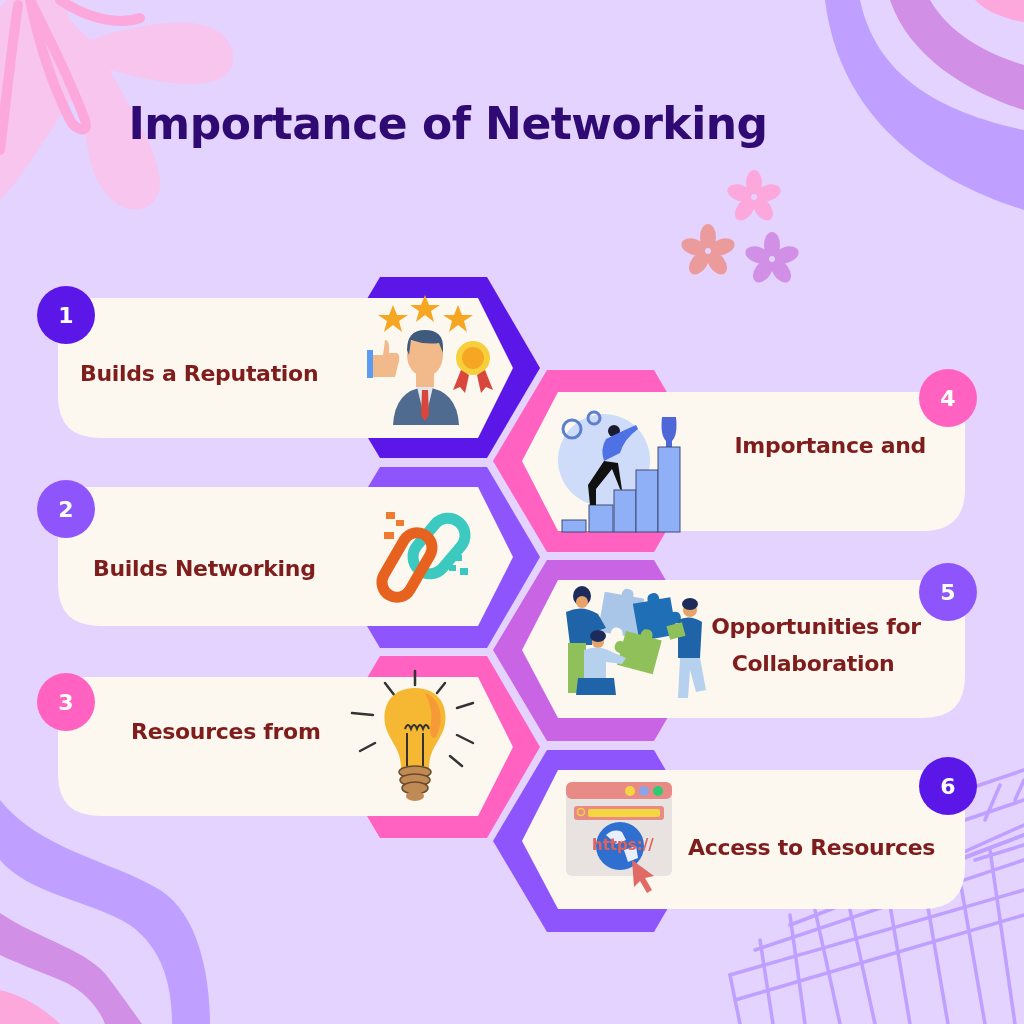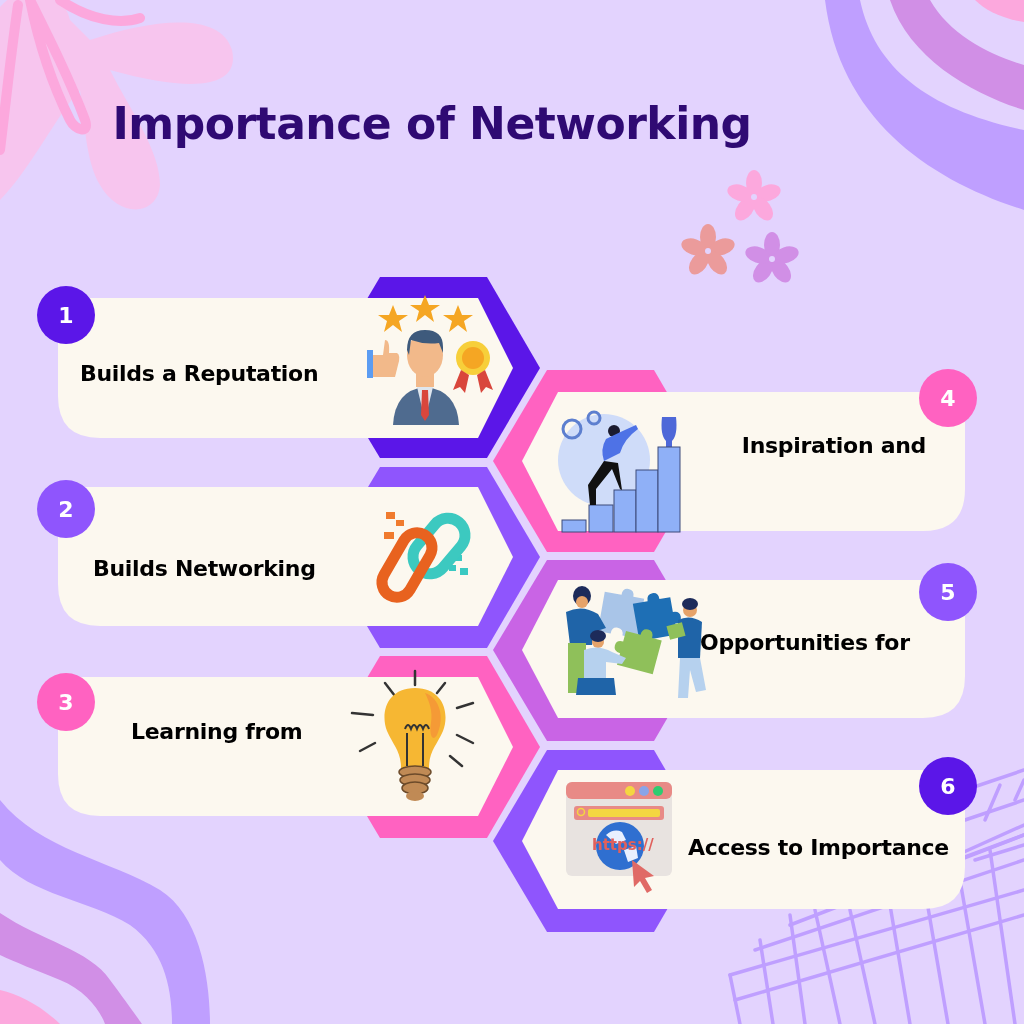--- a/index.html
+++ b/index.html
@@ -1,19 +1,19 @@
 <!DOCTYPE html>
 <html><head>
 <meta charset="utf-8">
 <style>
   html, body { margin: 0; padding: 0; }
   body { width: 1024px; height: 1024px; position: relative; overflow: hidden; background: #e3d3fe; font-family: "DejaVu Sans", sans-serif; }
   .layer { position: absolute; left: 0; top: 0; width: 1024px; height: 1024px; }
-  .title { position: absolute; left: 0; top: 98px; width: 864px; text-align: center; font-family: "DejaVu Sans", sans-serif; font-weight: bold; font-size: 44px; color: #2f0a73; letter-spacing: -0.5px; }
-  .label { position: absolute; font-family: "DejaVu Sans", sans-serif; font-weight: bold; font-size: 22px; color: #000000; line-height: 37px; letter-spacing: -0.3px; }
+  .title { position: absolute; left: 16px; top: 98px; width: 864px; text-align: center; font-family: "DejaVu Sans", sans-serif; font-weight: bold; font-size: 44px; color: #2f0a73; letter-spacing: -0.5px; }
+  .label { position: absolute; font-family: "DejaVu Sans", sans-serif; font-weight: bold; font-size: 22px; color: #7f1d1d; line-height: 37px; letter-spacing: -0.3px; }
   .badge { position: absolute; width: 58px; height: 58px; border-radius: 50%; color: #fff; font-family: "DejaVu Sans", sans-serif; font-weight: bold; font-size: 22px; display: flex; align-items: center; justify-content: center; }
   .icon { position: absolute; }
 </style>
 </head>
 <body>
 
 <svg class="layer" viewBox="0 0 1024 1024">
 
   <g fill="#f7c5ee">
     <path d="M-20,40 C10,-30 60,-20 70,20 L90,40 C150,20 220,10 232,50 C240,85 200,95 110,70 C130,110 160,150 160,185 C158,215 120,220 100,185 C85,160 85,120 80,90 C60,110 30,170 0,200 L-20,200 Z"></path>
@@ -108,29 +108,30 @@
 <div class="badge" style="left:37px;top:286px;background:#5b16e8;">1</div>
 <div class="badge" style="left:37px;top:480px;background:#8f55fd;">2</div>
 <div class="badge" style="left:37px;top:673px;background:#ff62c1;">3</div>
 <div class="badge" style="left:919px;top:369px;background:#ff62c1;">4</div>
 <div class="badge" style="left:919px;top:563px;background:#8f55fd;">5</div>
 <div class="badge" style="left:919px;top:757px;background:#5b16e8;">6</div>
 
 <div class="label" style="left:80px;top:355px;">Builds a Reputation</div>
 <div class="label" style="left:93px;top:550px;">Builds Networking</div>
 <div class="label" style="left:131px;top:713px;">
-  <div>Learning from</div>
+  <div>Resources from</div>
 </div>
 <div class="label" style="left:700px;top:427px;width:226px;text-align:right;">
-  <div>Inspiration and</div>
+  <div>Importance and</div>
 </div>
-<div class="label" style="left:700px;top:624px;width:232px;text-align:left;">
+<div class="label" style="left:700px;top:608px;width:232px;text-align:center;">
   <div>Opportunities for</div>
+  <div style="padding-right:6px;">Collaboration</div>
 </div>
-<div class="label" style="left:688px;top:829px;">Access to Importance</div>
+<div class="label" style="left:688px;top:829px;">Access to Resources</div>
 
 <svg class="icon" style="left:365px;top:295px;" width="140" height="140" viewBox="0 0 140 140">
   <g fill="#f5a623">
     <polygon points="28,10 32,20 43,20 34,26 37,37 28,30 19,37 22,26 13,20 24,20"></polygon>
     <polygon points="60,0 64,10 75,10 66,16 69,27 60,20 51,27 54,16 45,10 56,10"></polygon>
     <polygon points="93,10 97,20 108,20 99,26 102,37 93,30 84,37 87,26 78,20 89,20"></polygon>
   </g>
   <rect x="2" y="55" width="6" height="28" fill="#5b9cf2"></rect>
   <path d="M8,60 L18,60 L20,45 Q25,45 24,58 L32,58 Q36,60 33,70 L30,82 L8,82 Z" fill="#f2b98a"></path>
   <path d="M28,130 Q30,95 60,92 Q92,95 94,130 Z" fill="#4f6b8f"></path>

